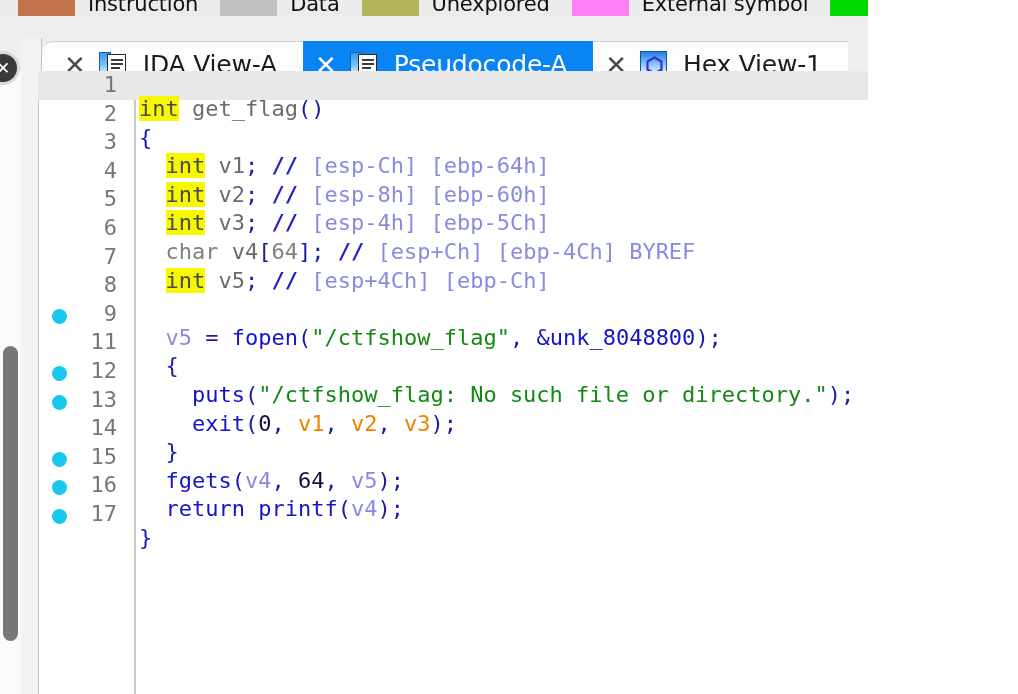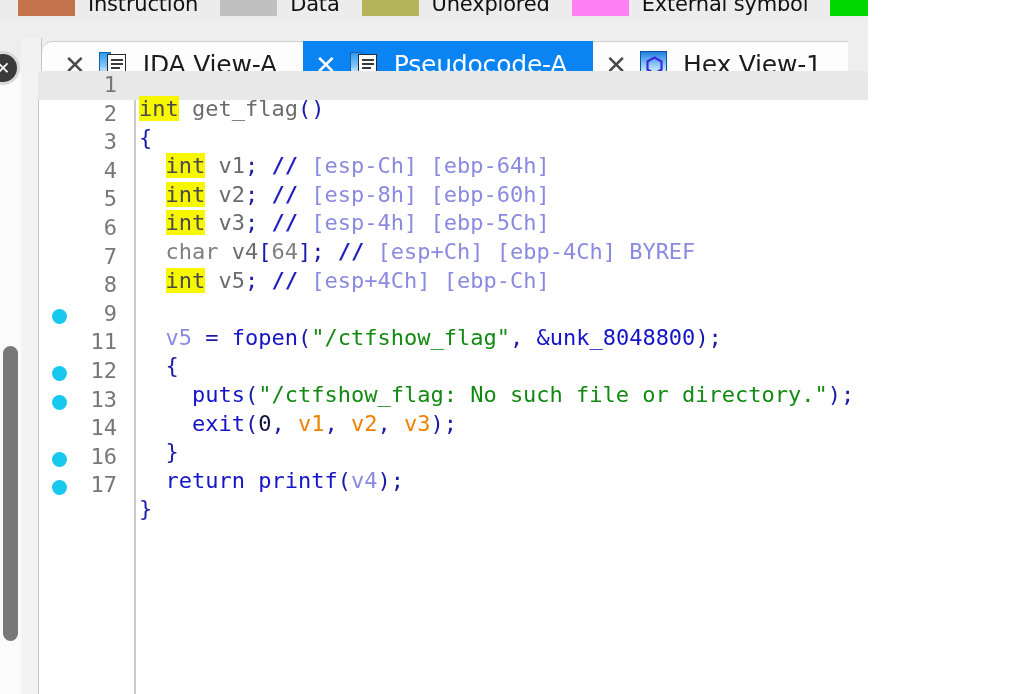--- a/index.html
+++ b/index.html
@@ -242,18 +242,19 @@
         <div class="row"><span class="ln">4</span><span class="src"><span>  </span><span class="t-kw-hl">int</span><span class="t-id"> v2</span><span class="t-punc">;</span><span> </span><span class="t-cmt-slash">//</span><span class="t-cmt"> [esp-8h] [ebp-60h]</span></span></div>
         <div class="row"><span class="ln">5</span><span class="src"><span>  </span><span class="t-kw-hl">int</span><span class="t-id"> v3</span><span class="t-punc">;</span><span> </span><span class="t-cmt-slash">//</span><span class="t-cmt"> [esp-4h] [ebp-5Ch]</span></span></div>
         <div class="row"><span class="ln">6</span><span class="src"><span>  </span><span class="t-type">char</span><span class="t-id"> v4</span><span class="t-punc">[</span><span class="t-type">64</span><span class="t-punc">];</span><span> </span><span class="t-cmt-slash">//</span><span class="t-cmt"> [esp+Ch] [ebp-4Ch] BYREF</span></span></div>
         <div class="row"><span class="ln">7</span><span class="src"><span>  </span><span class="t-kw-hl">int</span><span class="t-id"> v5</span><span class="t-punc">;</span><span> </span><span class="t-cmt-slash">//</span><span class="t-cmt"> [esp+4Ch] [ebp-Ch]</span></span></div>
         <div class="row"><span class="ln">8</span><span class="src"></span></div>
         <div class="row"><span class="bp"></span><span class="ln">9</span><span class="src"><span>  </span><span class="t-var">v5</span><span class="t-punc"> = </span><span class="t-fn">fopen</span><span class="t-punc">(</span><span class="t-str">"/ctfshow_flag"</span><span class="t-punc">, </span><span class="t-ref">&amp;unk_8048800</span><span class="t-punc">);</span></span></div>
         <div class="row"><span class="ln">11</span><span class="src"><span>  </span><span class="t-brace">{</span></span></div>
         <div class="row"><span class="bp"></span><span class="ln">12</span><span class="src"><span>    </span><span class="t-fn">puts</span><span class="t-punc">(</span><span class="t-str">"/ctfshow_flag: No such file or directory."</span><span class="t-punc">);</span></span></div>
         <div class="row"><span class="bp"></span><span class="ln">13</span><span class="src"><span>    </span><span class="t-fn">exit</span><span class="t-punc">(</span><span class="t-num">0</span><span class="t-punc">, </span><span class="t-warnvar">v1</span><span class="t-punc">, </span><span class="t-warnvar">v2</span><span class="t-punc">, </span><span class="t-warnvar">v3</span><span class="t-punc">);</span></span></div>
         <div class="row"><span class="ln">14</span><span class="src"><span>  </span><span class="t-brace">}</span></span></div>
+        <div class="row"><span class="bp"></span><span class="ln">15</span><span class="src"><span>  </span><span class="t-fn">fgets</span><span class="t-punc">(</span><span class="t-var">v4</span><span class="t-punc">, </span><span class="t-num">64</span><span class="t-punc">, </span><span class="t-var">v5</span><span class="t-punc">);</span></span></div>
         <div class="row"><span class="bp"></span><span class="ln">16</span><span class="src"><span>  </span><span class="t-kw">return</span><span> </span><span class="t-fn">printf</span><span class="t-punc">(</span><span class="t-var">v4</span><span class="t-punc">);</span></span></div>
         <div class="row"><span class="bp"></span><span class="ln">17</span><span class="src"><span class="t-brace">}</span></span></div>
       </div>
   </div>
 
 </div>
 
 </body></html>

